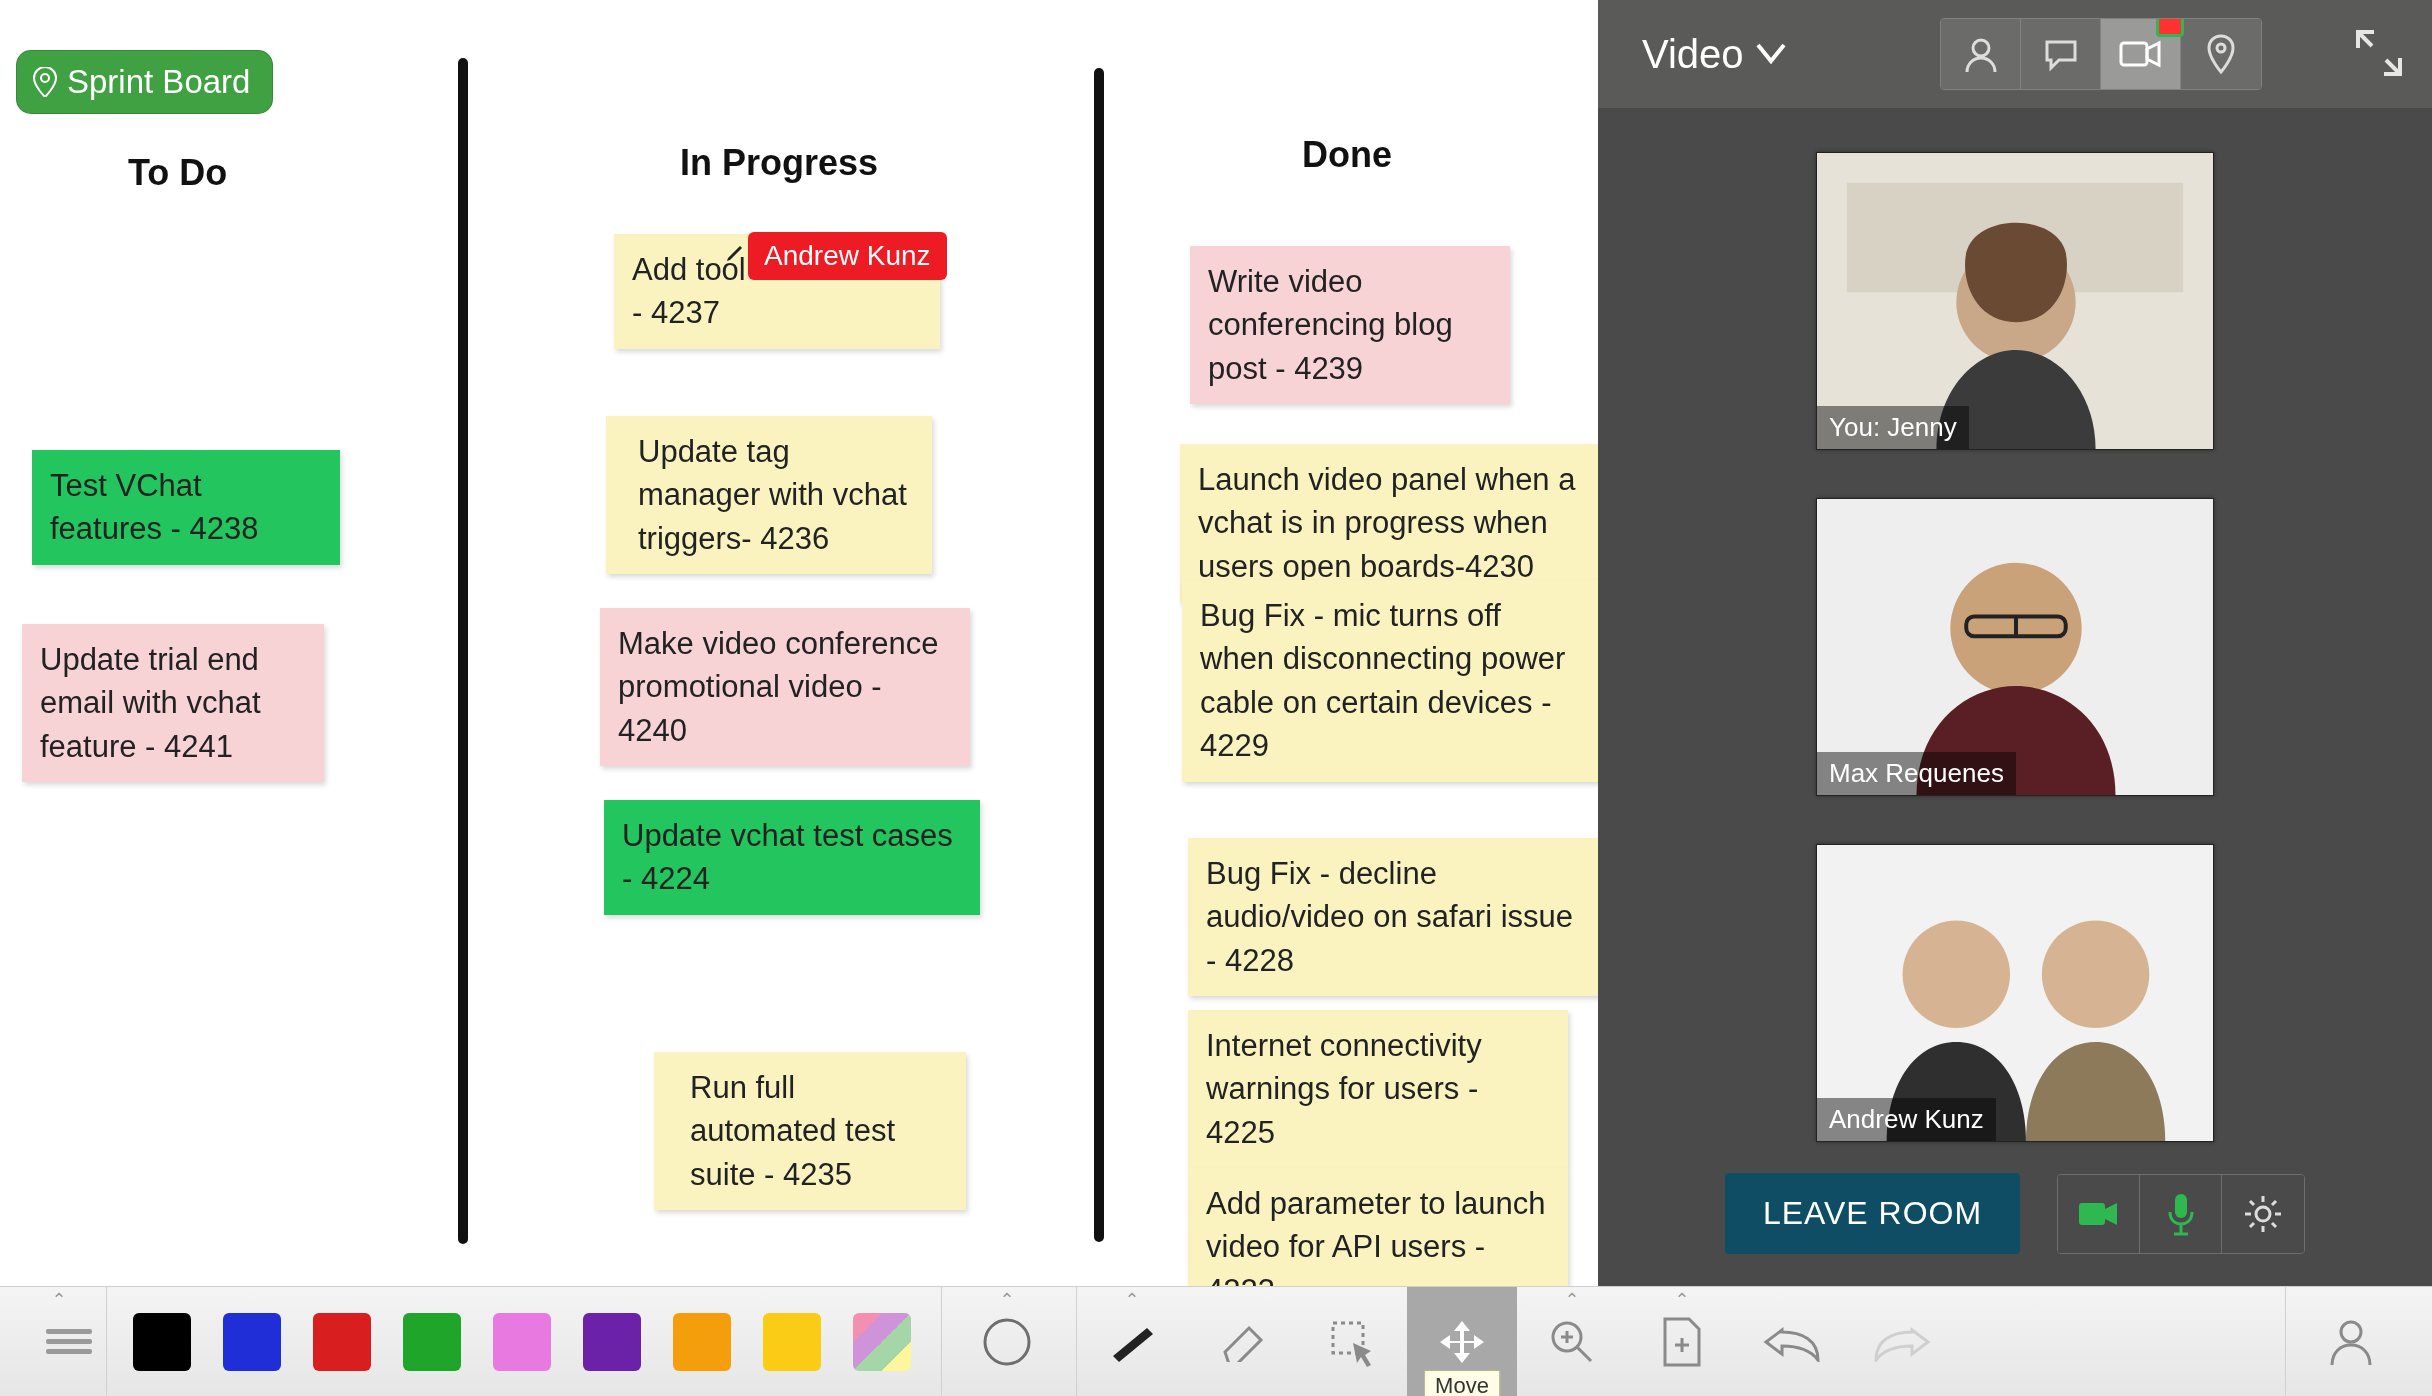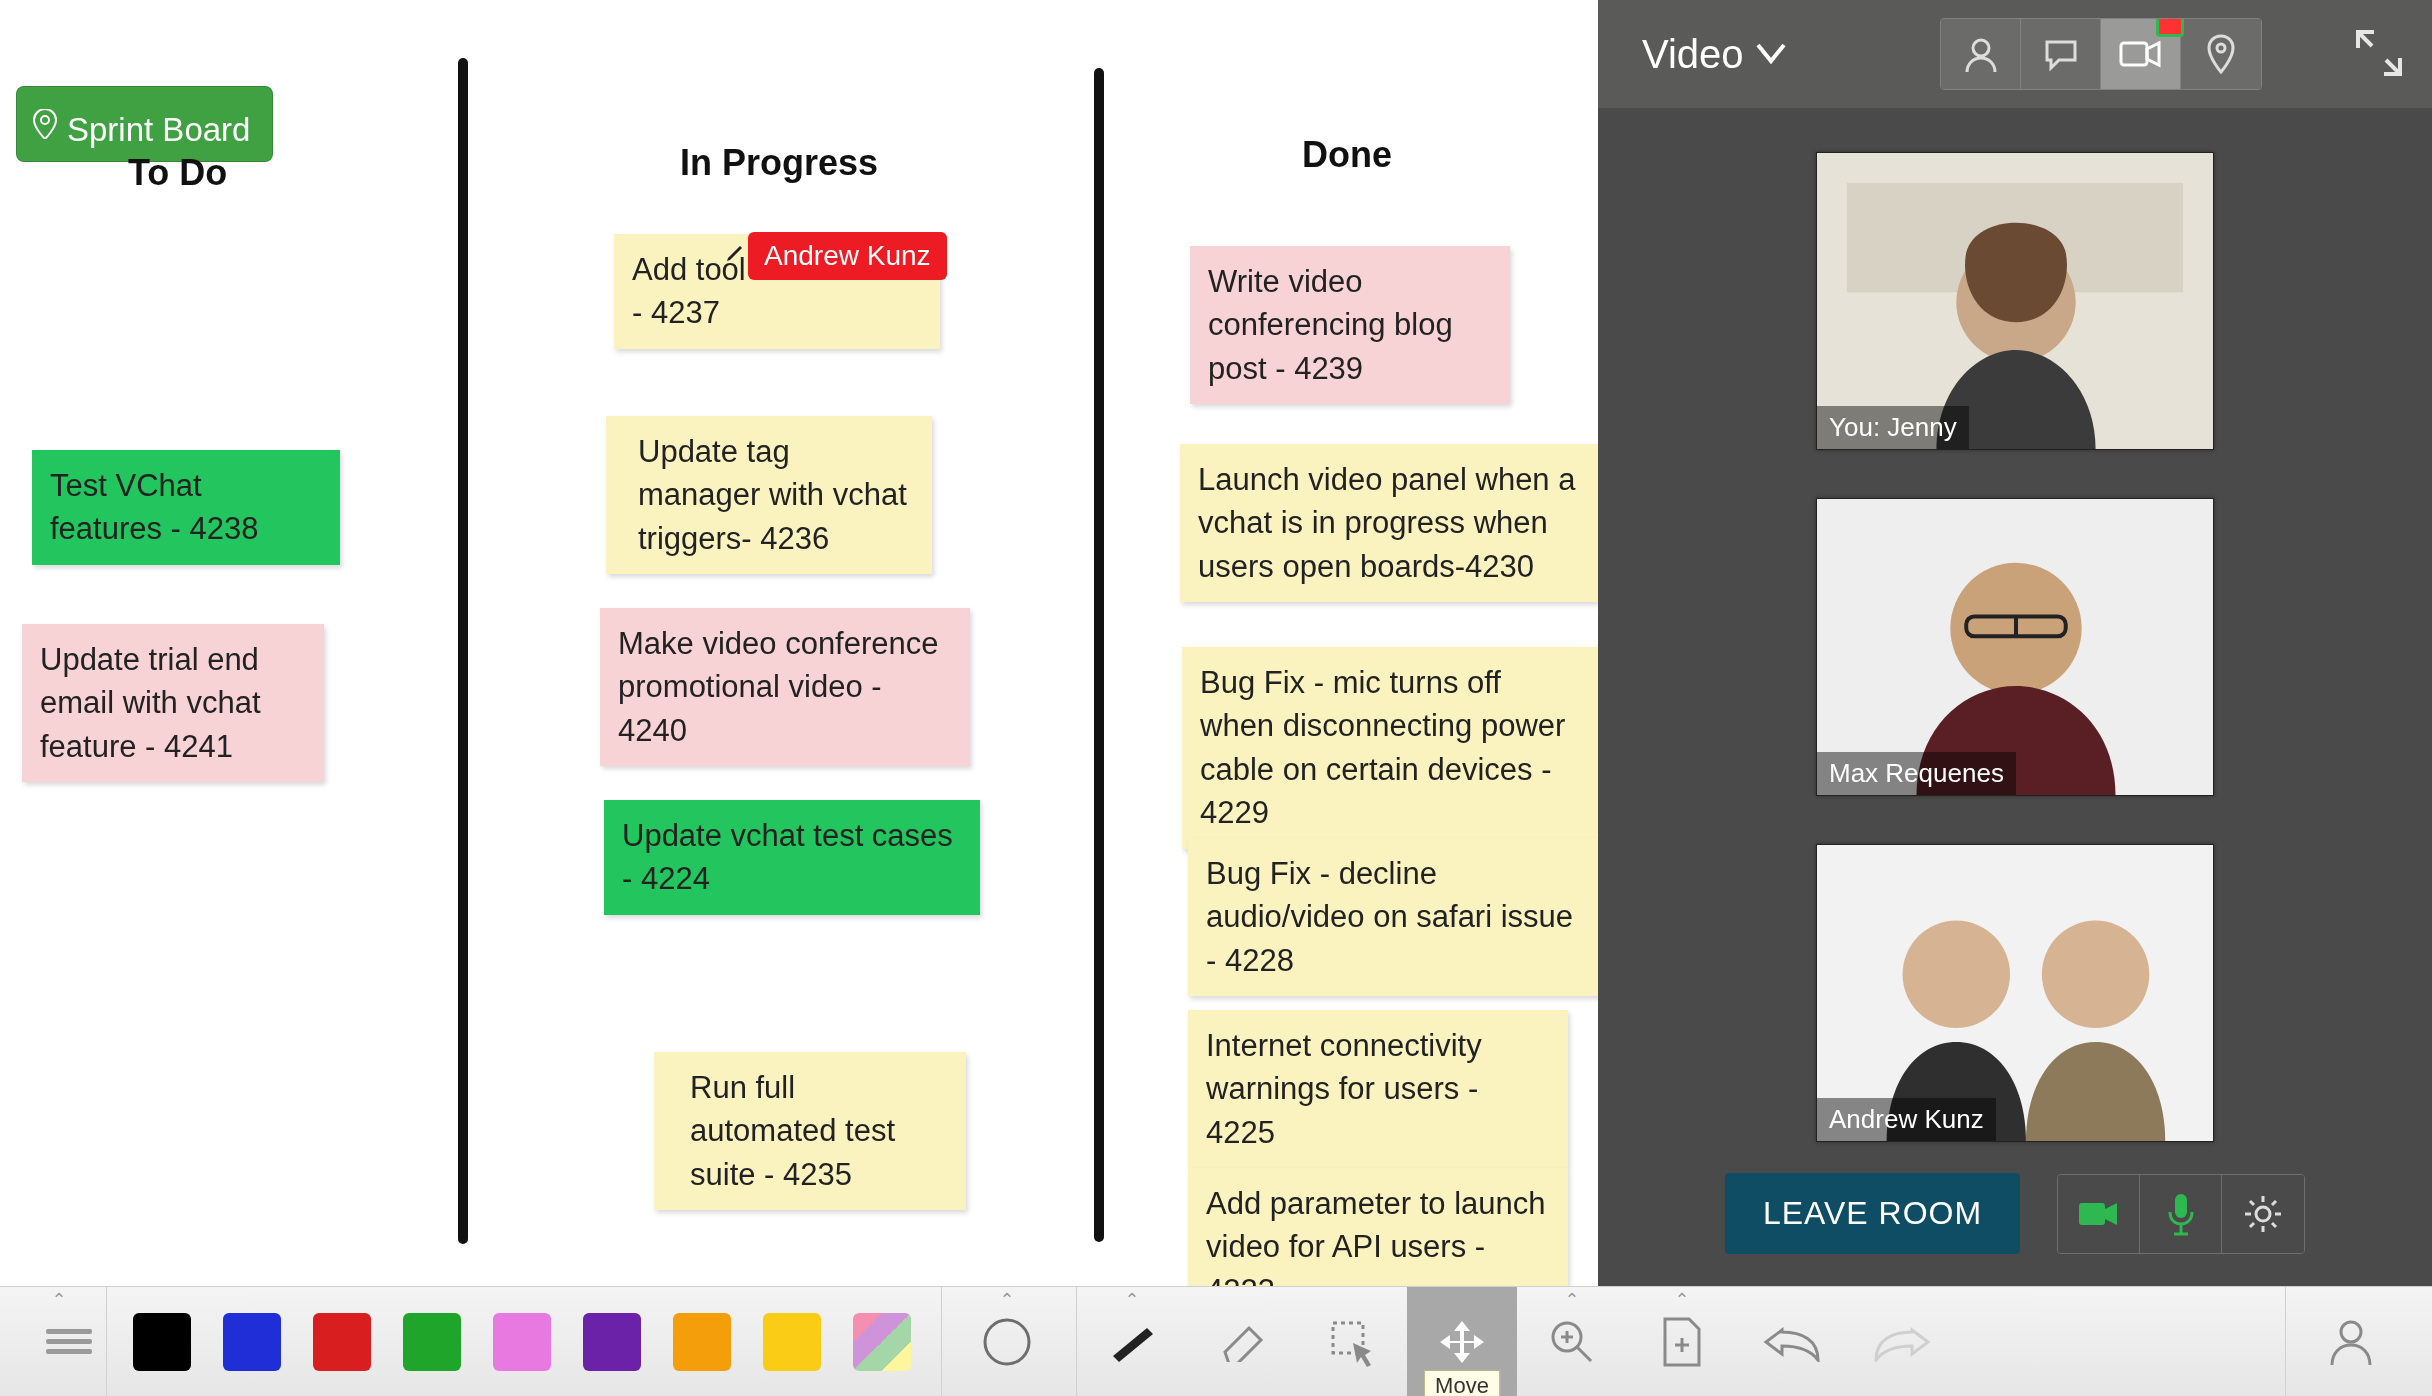--- a/index.html
+++ b/index.html
@@ -17,24 +17,23 @@
     width: 1598px;
     height: 1286px;
     background: #ffffff;
   }
   .board-title {
     position: absolute;
     top: 50px; left: 16px;
     background: #3fa142;
     color: #fff;
     font-size: 33px;
-    padding: 24px 22px 12px 50px;
-    border-radius: 8px;
+    padding: 12px 22px 12px 50px;
+    border-radius: 15px;
     border: 1px solid rgba(0,0,0,0.15);
-    margin-top: 36px;
   }
   .board-title .pin {
     position: absolute;
     left: 16px; top: 50%;
     transform: translateY(-50%);
     width: 24px; height: 30px;
   }
   .col-divider {
     position: absolute;
     width: 10px;
@@ -265,21 +264,21 @@
   </div>
   <div class="user-tag" style="top:232px; left:748px;"><span>Andrew Kunz</span></div>
 
   <div class="card yellow" style="top:416px; left:606px; width:326px;padding-left:32px;"><span>Update tag manager with vchat triggers- 4236</span></div>
   <div class="card pink" style="top:608px; left:600px; width:370px;"><span>Make video conference promotional video - 4240</span></div>
   <div class="card blue" style="top:800px; left:604px; width:376px;"><span>Update vchat test cases - 4224</span></div>
   <div class="card yellow" style="top:1052px; left:654px; width:312px;padding-left:36px;"><span>Run full automated test suite - 4235</span></div>
 
   <div class="card pink" style="top:246px; left:1190px; width:320px;"><span>Write video conferencing blog post - 4239</span></div>
   <div class="card yellow" style="top:444px; left:1180px; width:418px;"><span>Launch video panel when a vchat is in progress  when users open boards-4230</span></div>
-  <div class="card yellow" style="top:647px; left:1182px; width:418px;"><span>Bug Fix - mic turns off when disconnecting power cable on certain devices - 4229</span></div>
+  <div class="card yellow" style="top:580px; left:1182px; width:418px;"><span>Bug Fix - mic turns off when disconnecting power cable on certain devices - 4229</span></div>
   <div class="card yellow" style="top:838px; left:1188px; width:418px;"><span>Bug Fix - decline audio/video on safari issue - 4228</span></div>
   <div class="card yellow" style="top:1010px; left:1188px; width:380px;"><span>Internet connectivity warnings for users -  4225</span></div>
   <div class="card yellow" style="top:1168px; left:1188px; width:380px;"><span>Add parameter to launch video for API users -  4223</span></div>
 
 </div>
 
 <div class="video-panel">
   <div class="vp-header">
     <div class="vp-title">
       <span>Video</span>

